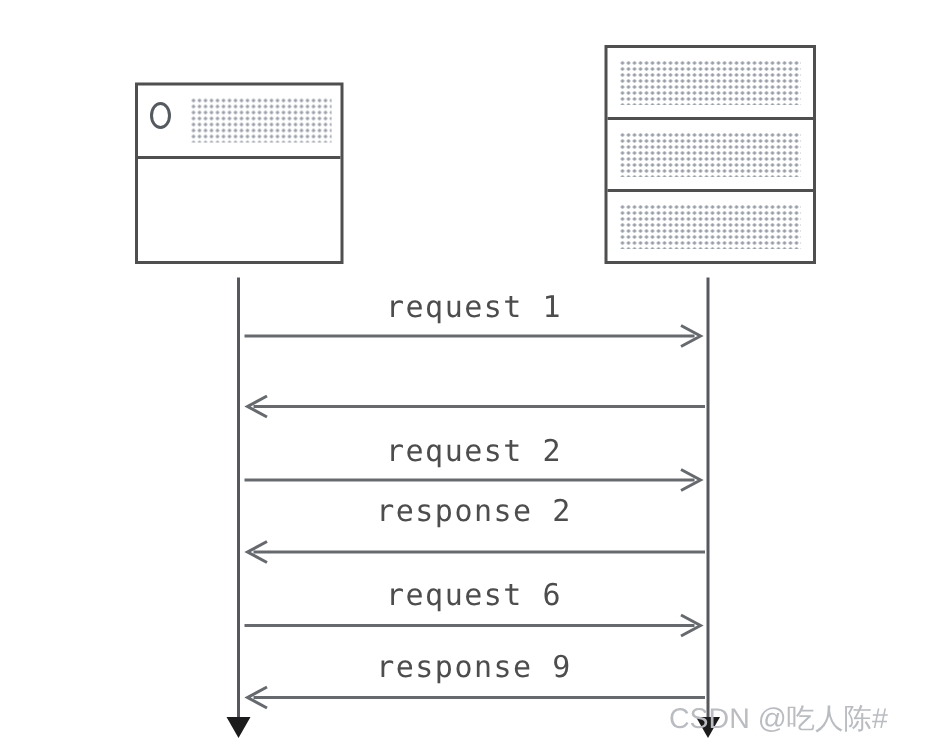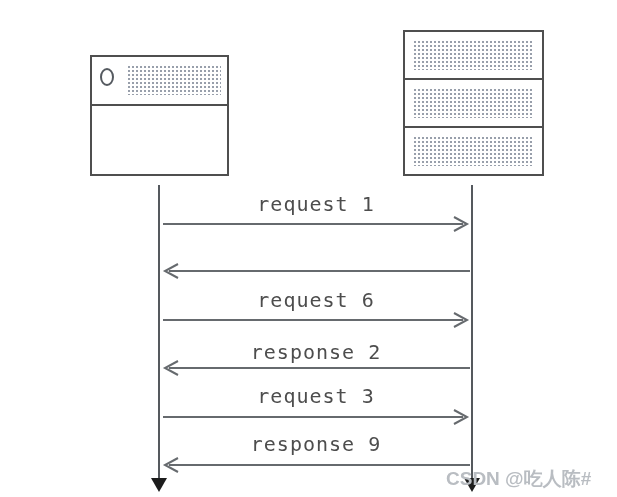--- a/index.html
+++ b/index.html
@@ -84,21 +84,20 @@
   .msg-arrow { position: absolute; left: 160px; width: 312px; height: 20px; }
   .msg-arrow svg { display: block; }
   .watermark {
     position: absolute;
     left: 446px;
     top: 466px;
     font-family: "Liberation Sans", "DejaVu Sans", sans-serif;
     font-size: 19px;
     color: #b9bdc2;
     white-space: nowrap;
-    font-weight: bold;
   }
 </style>
 </head>
 <body>
 
 <div class="canvas">
 
   <div class="box client-box">
     <div class="client-top">
       <div class="power-circle"></div>
@@ -132,37 +131,37 @@
     </svg>
   </div>
 
   <div class="msg-arrow" style="top:261px">
     <svg width="312" height="20" viewBox="0 0 312 20">
       <line x1="9" y1="10" x2="310" y2="10" stroke="#666a6e" stroke-width="2"></line>
       <polyline points="18,3 5,10 18,17" fill="none" stroke="#666a6e" stroke-width="2"></polyline>
     </svg>
   </div>
 
-  <div class="msg-label" style="top:288px">request 6</div>
+  <div class="msg-label" style="top:288px">request 2</div>
   <div class="msg-arrow" style="top:310px">
     <svg width="312" height="20" viewBox="0 0 312 20">
       <line x1="3" y1="10" x2="303" y2="10" stroke="#666a6e" stroke-width="2"></line>
       <polyline points="294,3 307,10 294,17" fill="none" stroke="#666a6e" stroke-width="2"></polyline>
     </svg>
   </div>
 
-  <div class="msg-label" style="top:340px">response 2</div>
+  <div class="msg-label" style="top:328px">response 2</div>
   <div class="msg-arrow" style="top:358px">
     <svg width="312" height="20" viewBox="0 0 312 20">
       <line x1="9" y1="10" x2="310" y2="10" stroke="#666a6e" stroke-width="2"></line>
       <polyline points="18,3 5,10 18,17" fill="none" stroke="#666a6e" stroke-width="2"></polyline>
     </svg>
   </div>
 
-  <div class="msg-label" style="top:384px">request 3</div>
+  <div class="msg-label" style="top:384px">request 6</div>
   <div class="msg-arrow" style="top:407px">
     <svg width="312" height="20" viewBox="0 0 312 20">
       <line x1="3" y1="10" x2="303" y2="10" stroke="#666a6e" stroke-width="2"></line>
       <polyline points="294,3 307,10 294,17" fill="none" stroke="#666a6e" stroke-width="2"></polyline>
     </svg>
   </div>
 
   <div class="msg-label" style="top:432px">response 9</div>
   <div class="msg-arrow" style="top:455px">
     <svg width="312" height="20" viewBox="0 0 312 20">

